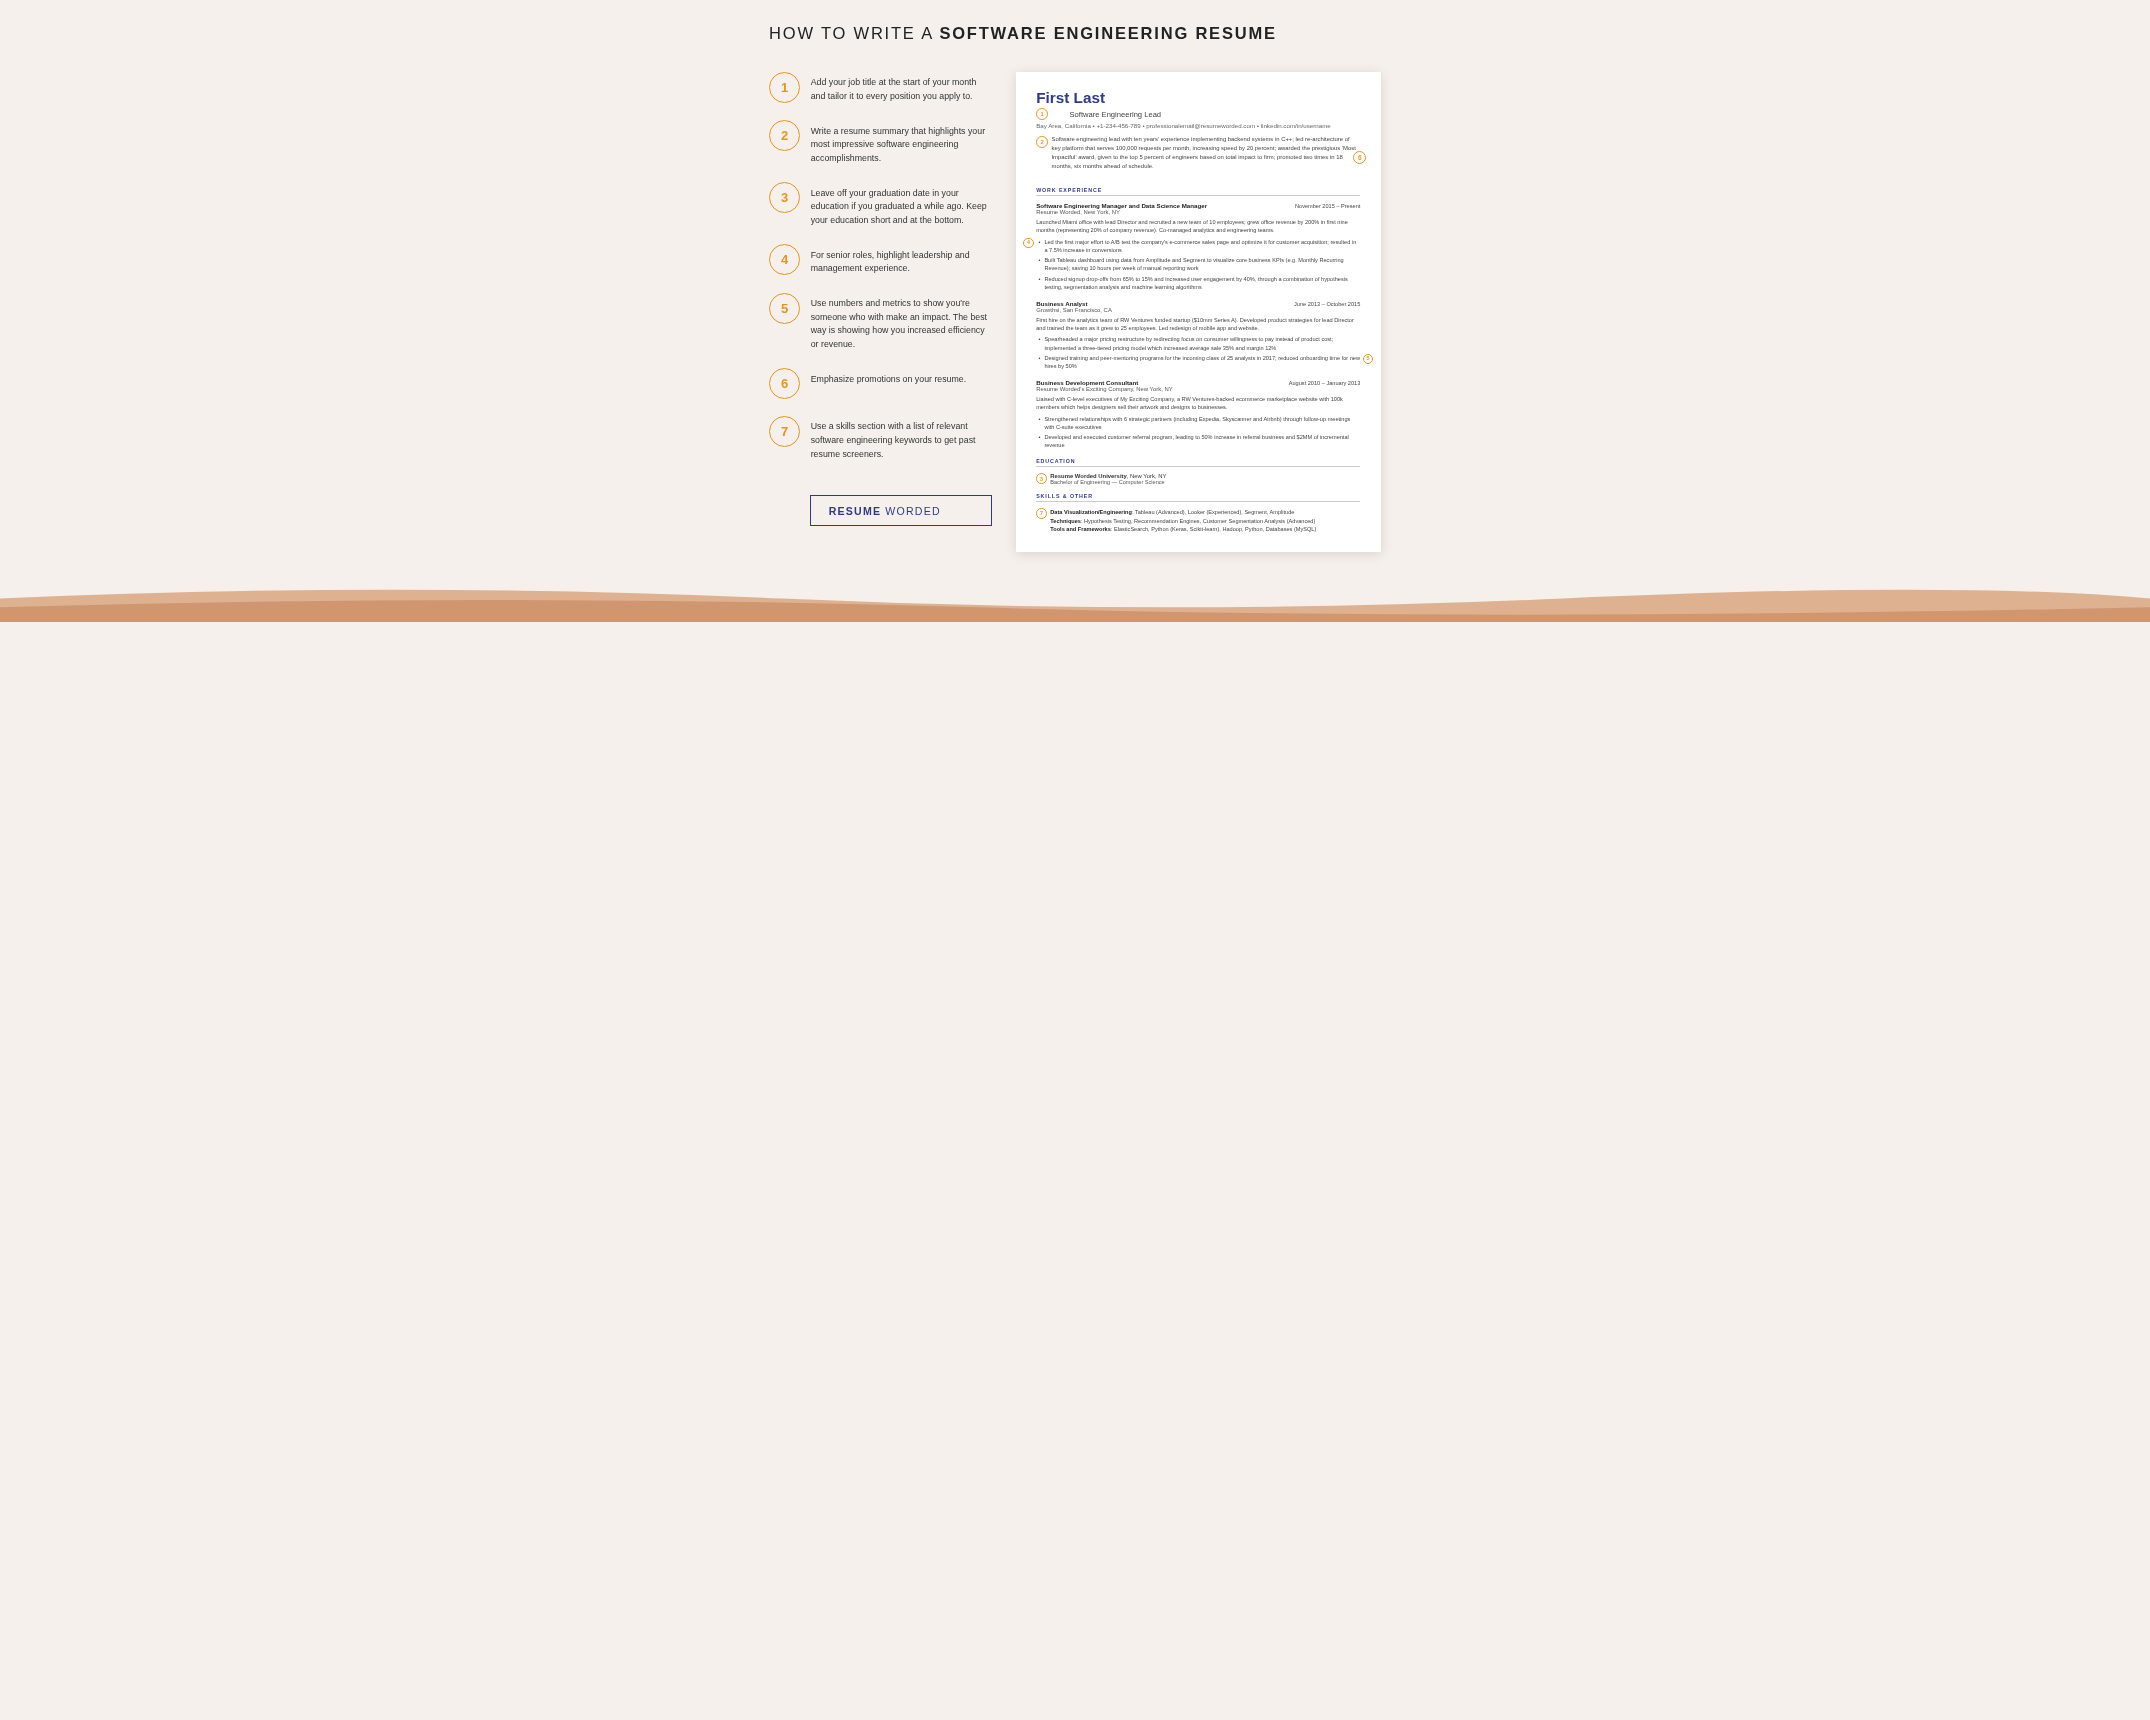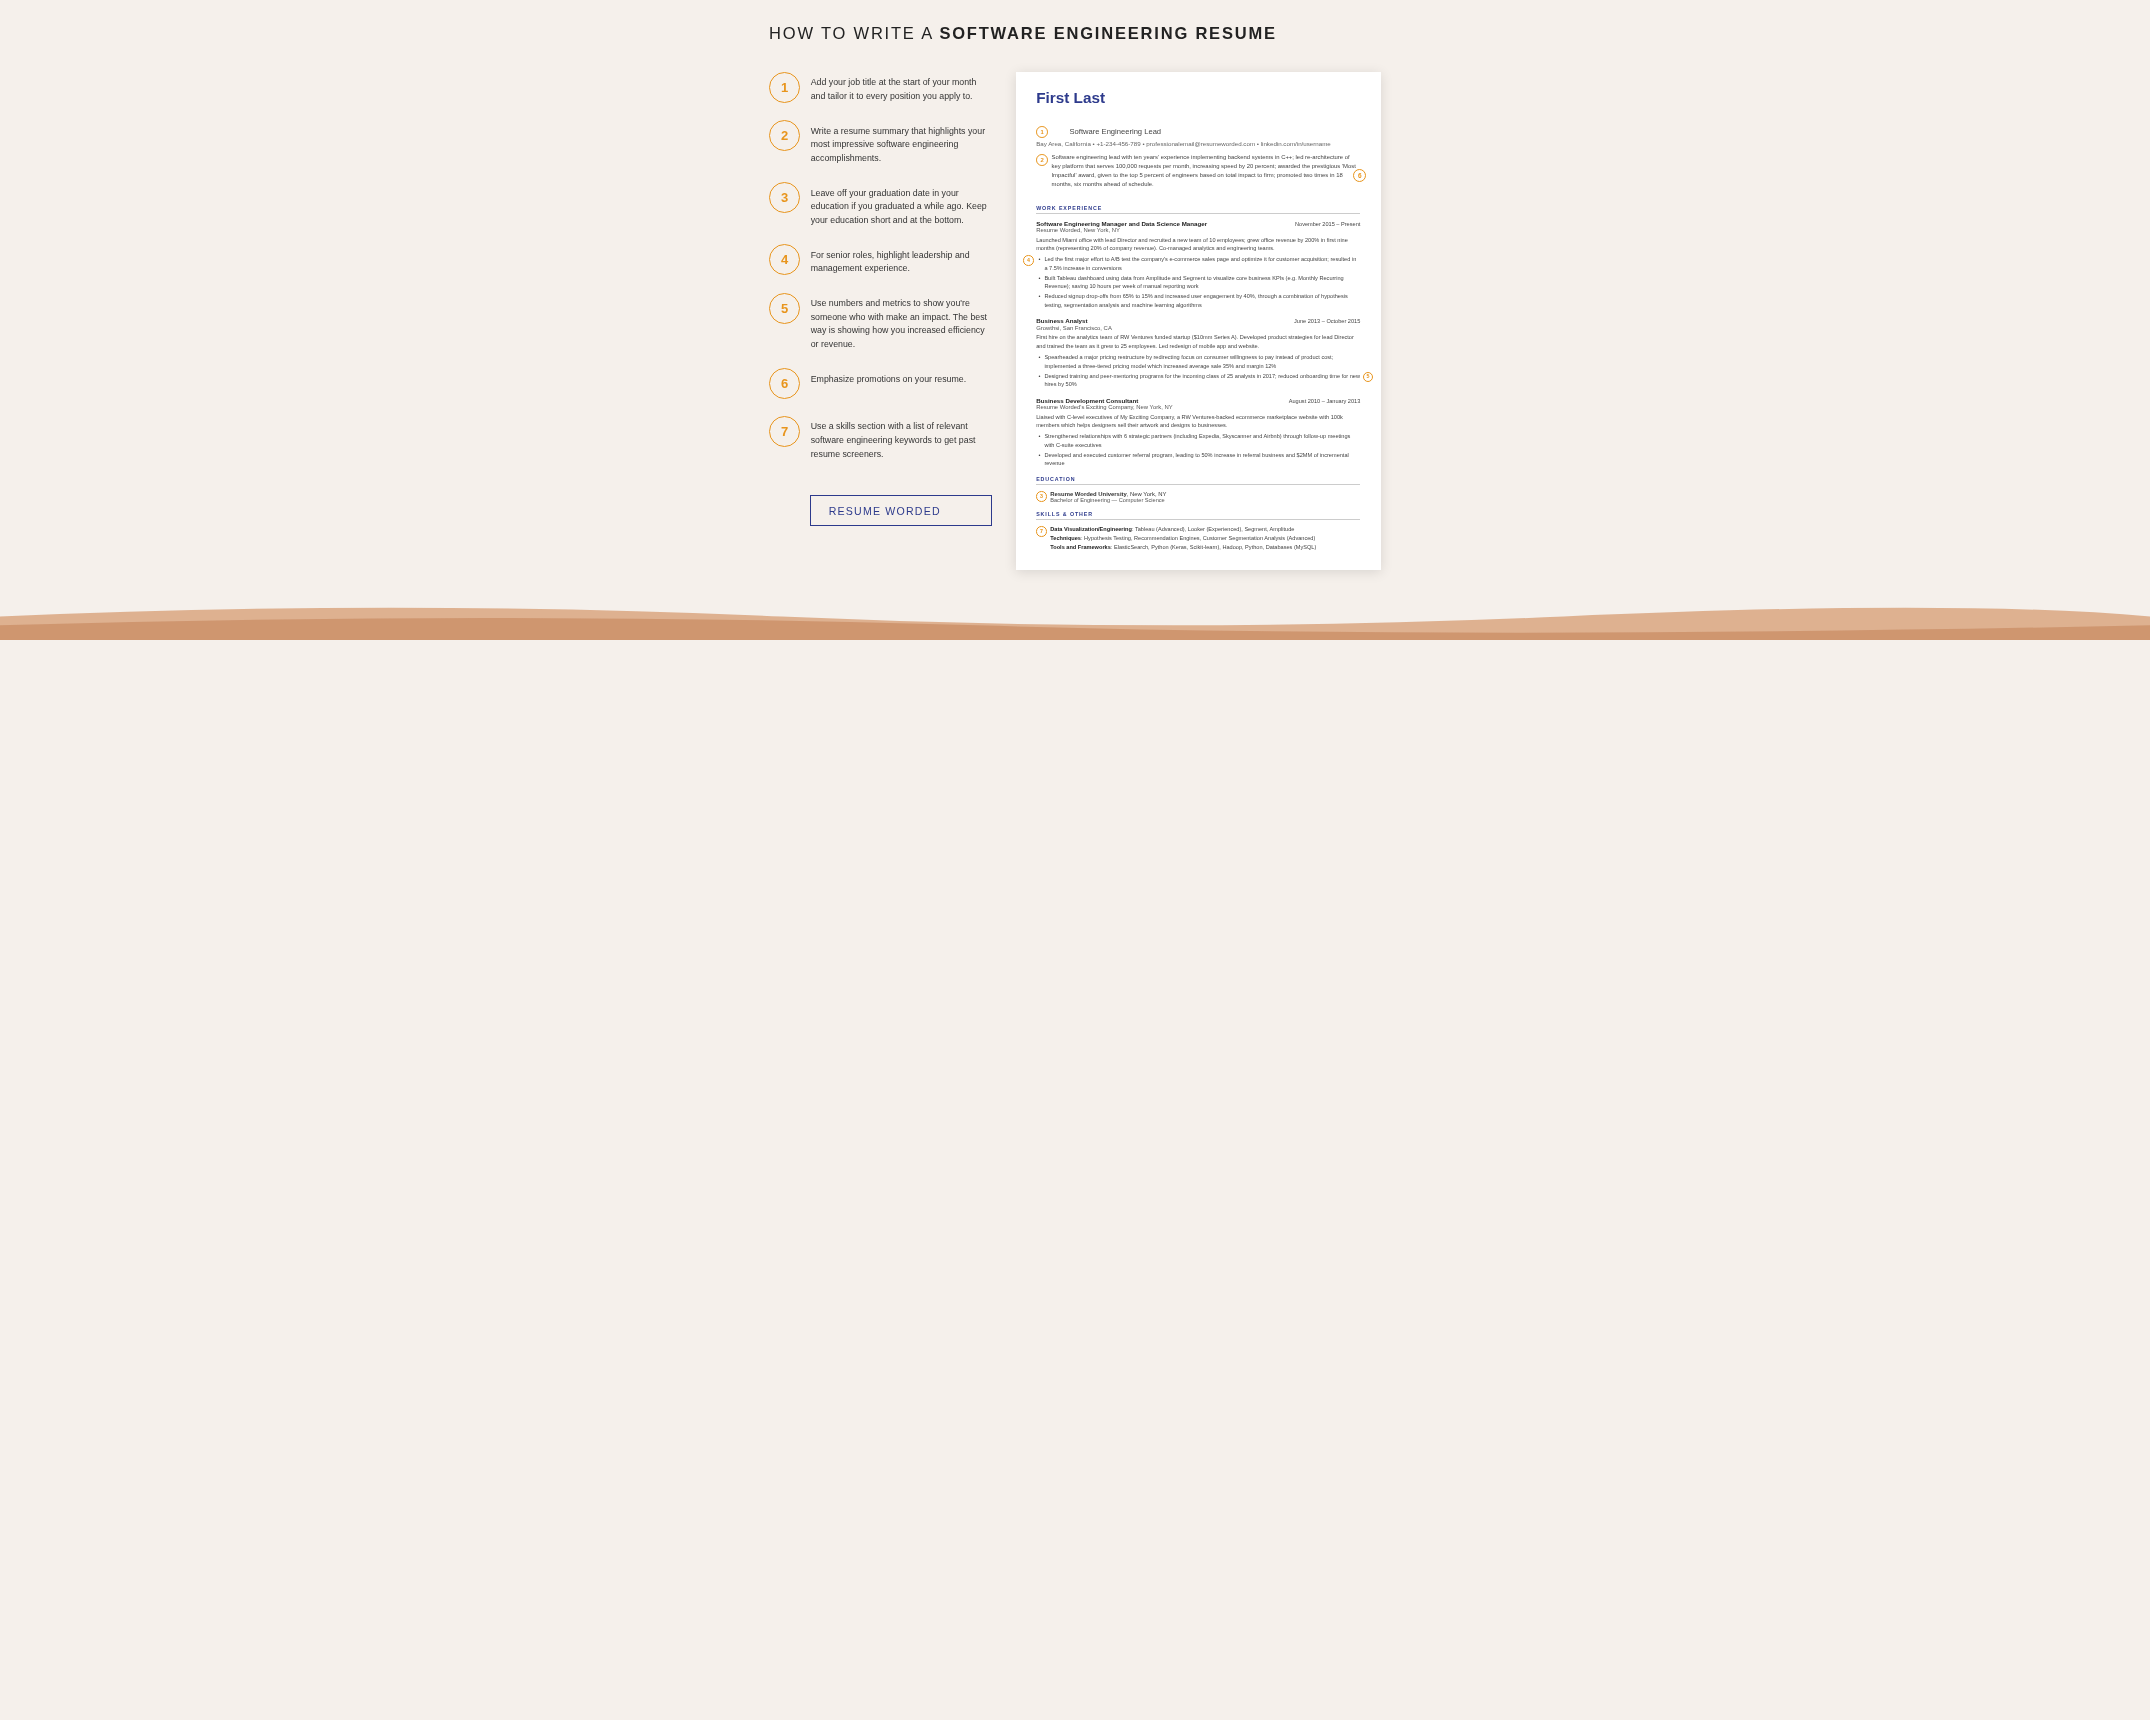--- a/index.html
+++ b/index.html
@@ -86,21 +86,21 @@
 
     .logo-box-text {
       font-size: 10.6px;
       letter-spacing: 1.2px;
       color: #2d3a8c;
       text-transform: uppercase;
       font-weight: 400;
     }
 
     .logo-box-text strong {
-      font-weight: 400;
+      font-weight: 700;
     }
 
     
     .resume-section {
       flex: 1;
       background: white;
       box-shadow: 0 2.4px 11.8px rgba(0,0,0,0.12);
       padding: 17.6px 20.6px;
       position: relative;
       min-height: 470px;
@@ -327,21 +327,21 @@
 
       <div class="logo-box">
         <span class="logo-box-text">
           <strong>RESUME</strong><span> WORDED</span>
         </span>
       </div>
     </div>
 
     <div class="resume-section">
 
-      <div class="relative-block" style="margin-bottom: 19px;">
+      <div class="relative-block" style="margin-bottom: 1px;">
         <h2 class="resume-name">First Last</h2>
       </div>
 
       <div class="resume-title-line relative-block">
         <span class="resume-circle circle-inline">1</span>
         <span class="resume-job-title">Software Engineering Lead</span>
       </div>
 
       <div class="resume-contact">Bay Area, California  •  +1-234-456-789  •  professionalemail@resumeworded.com  •  linkedin.com/in/username</div>
 

